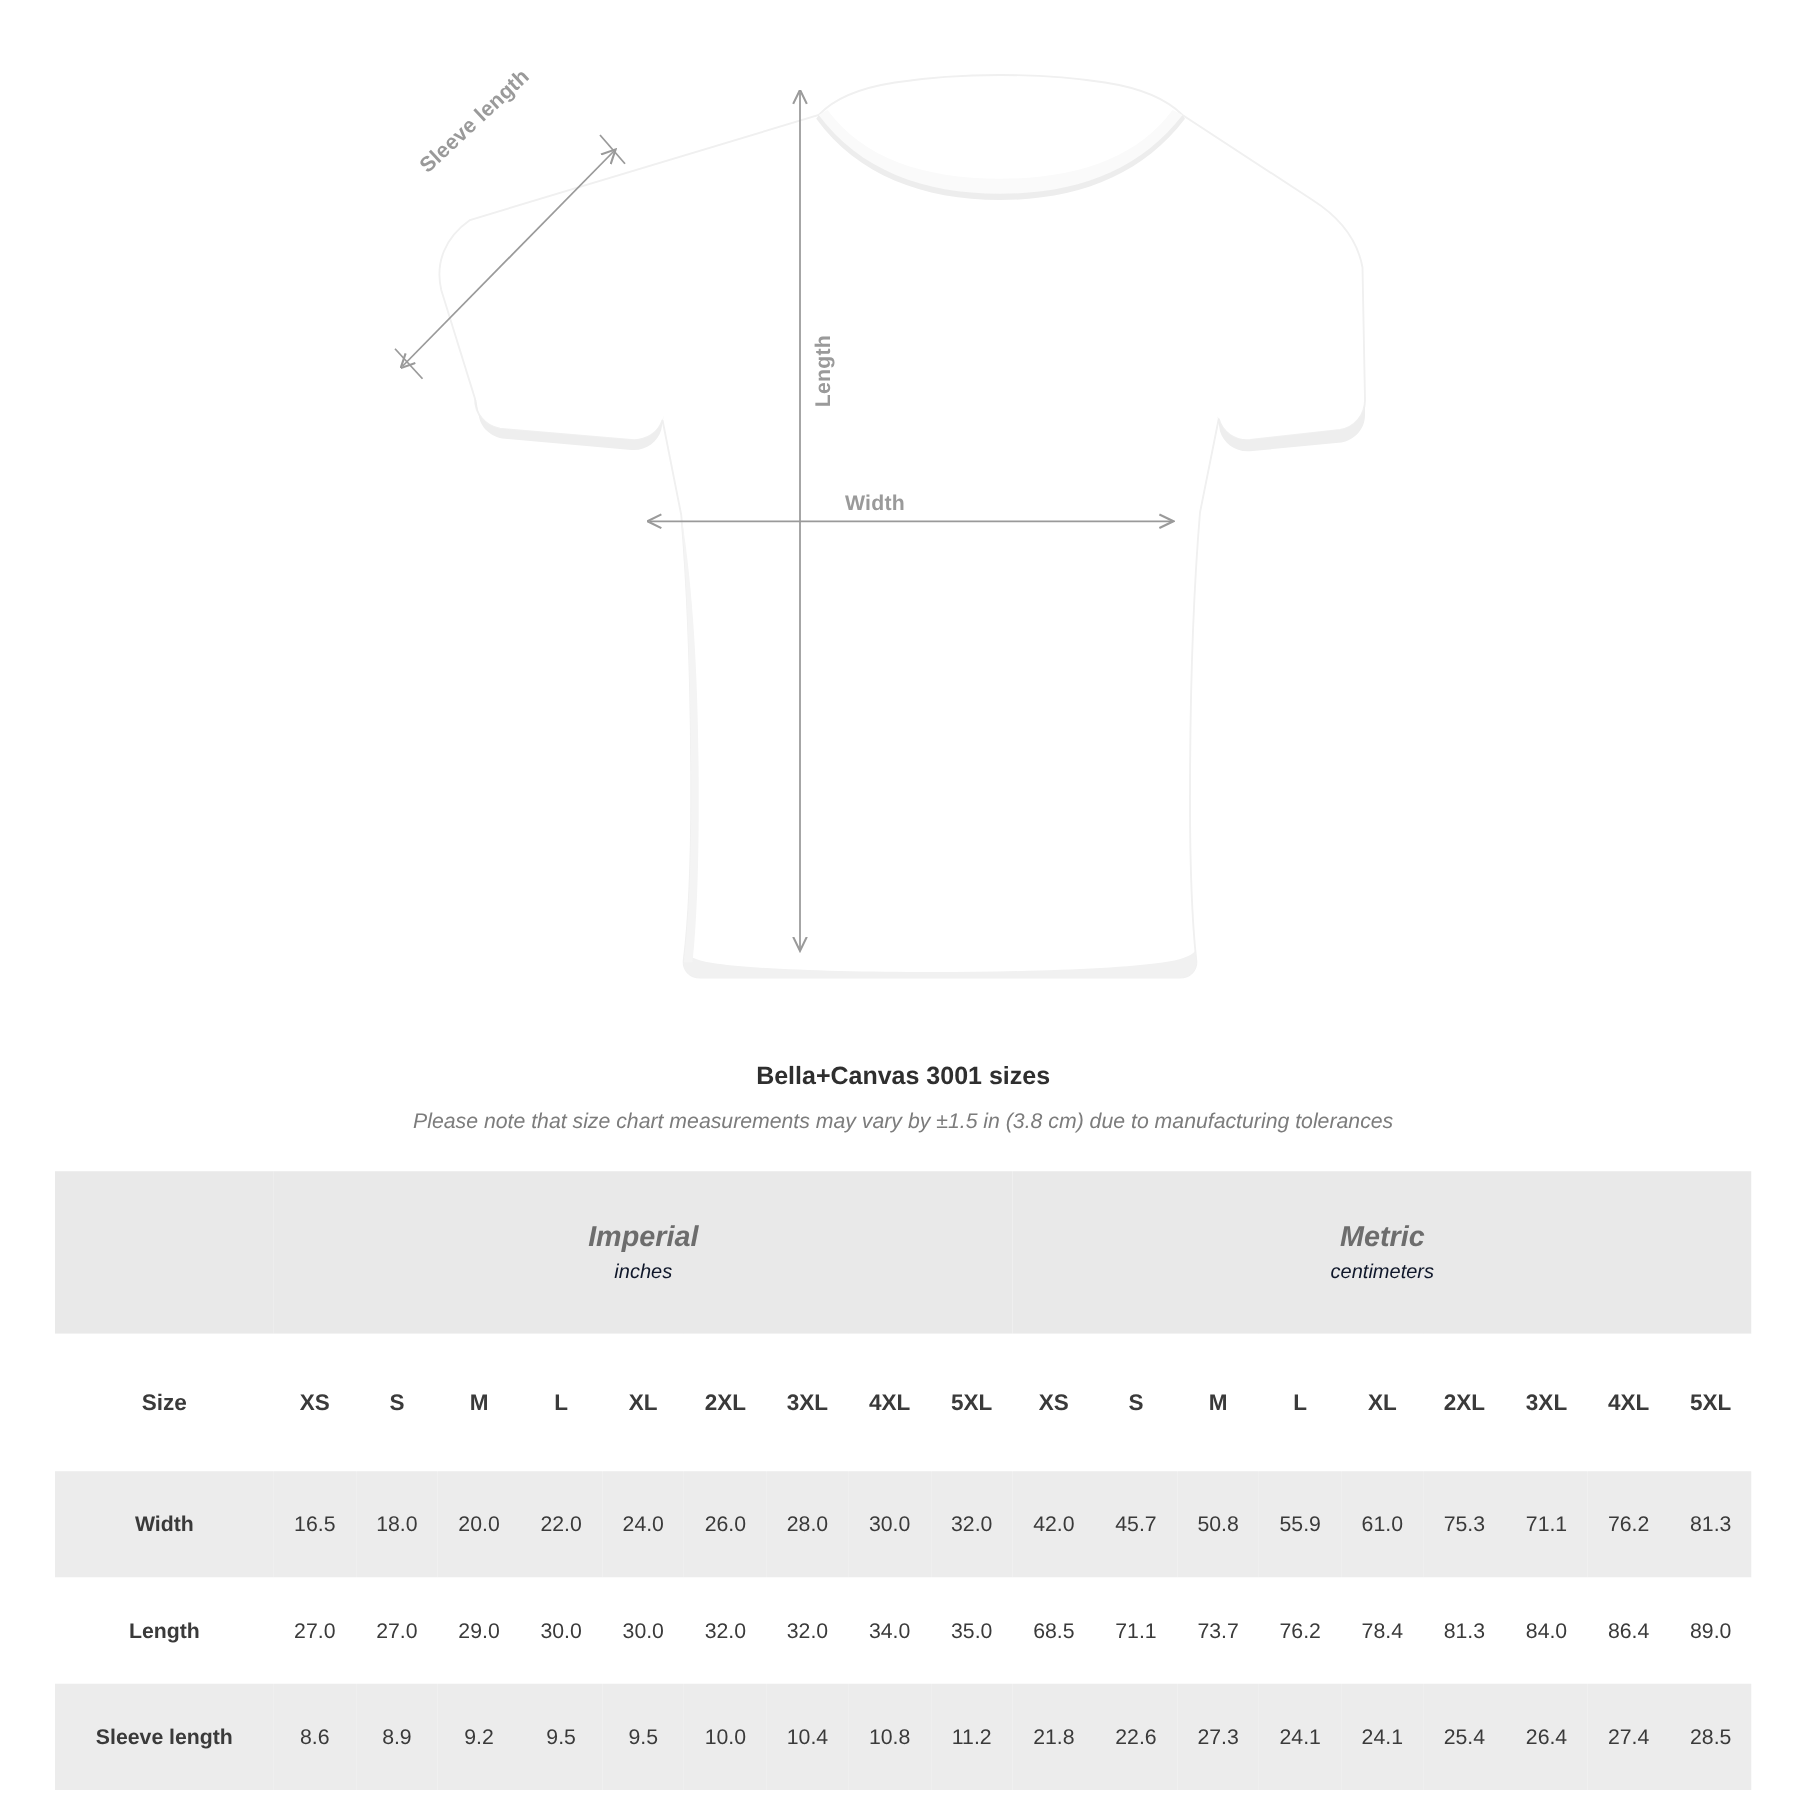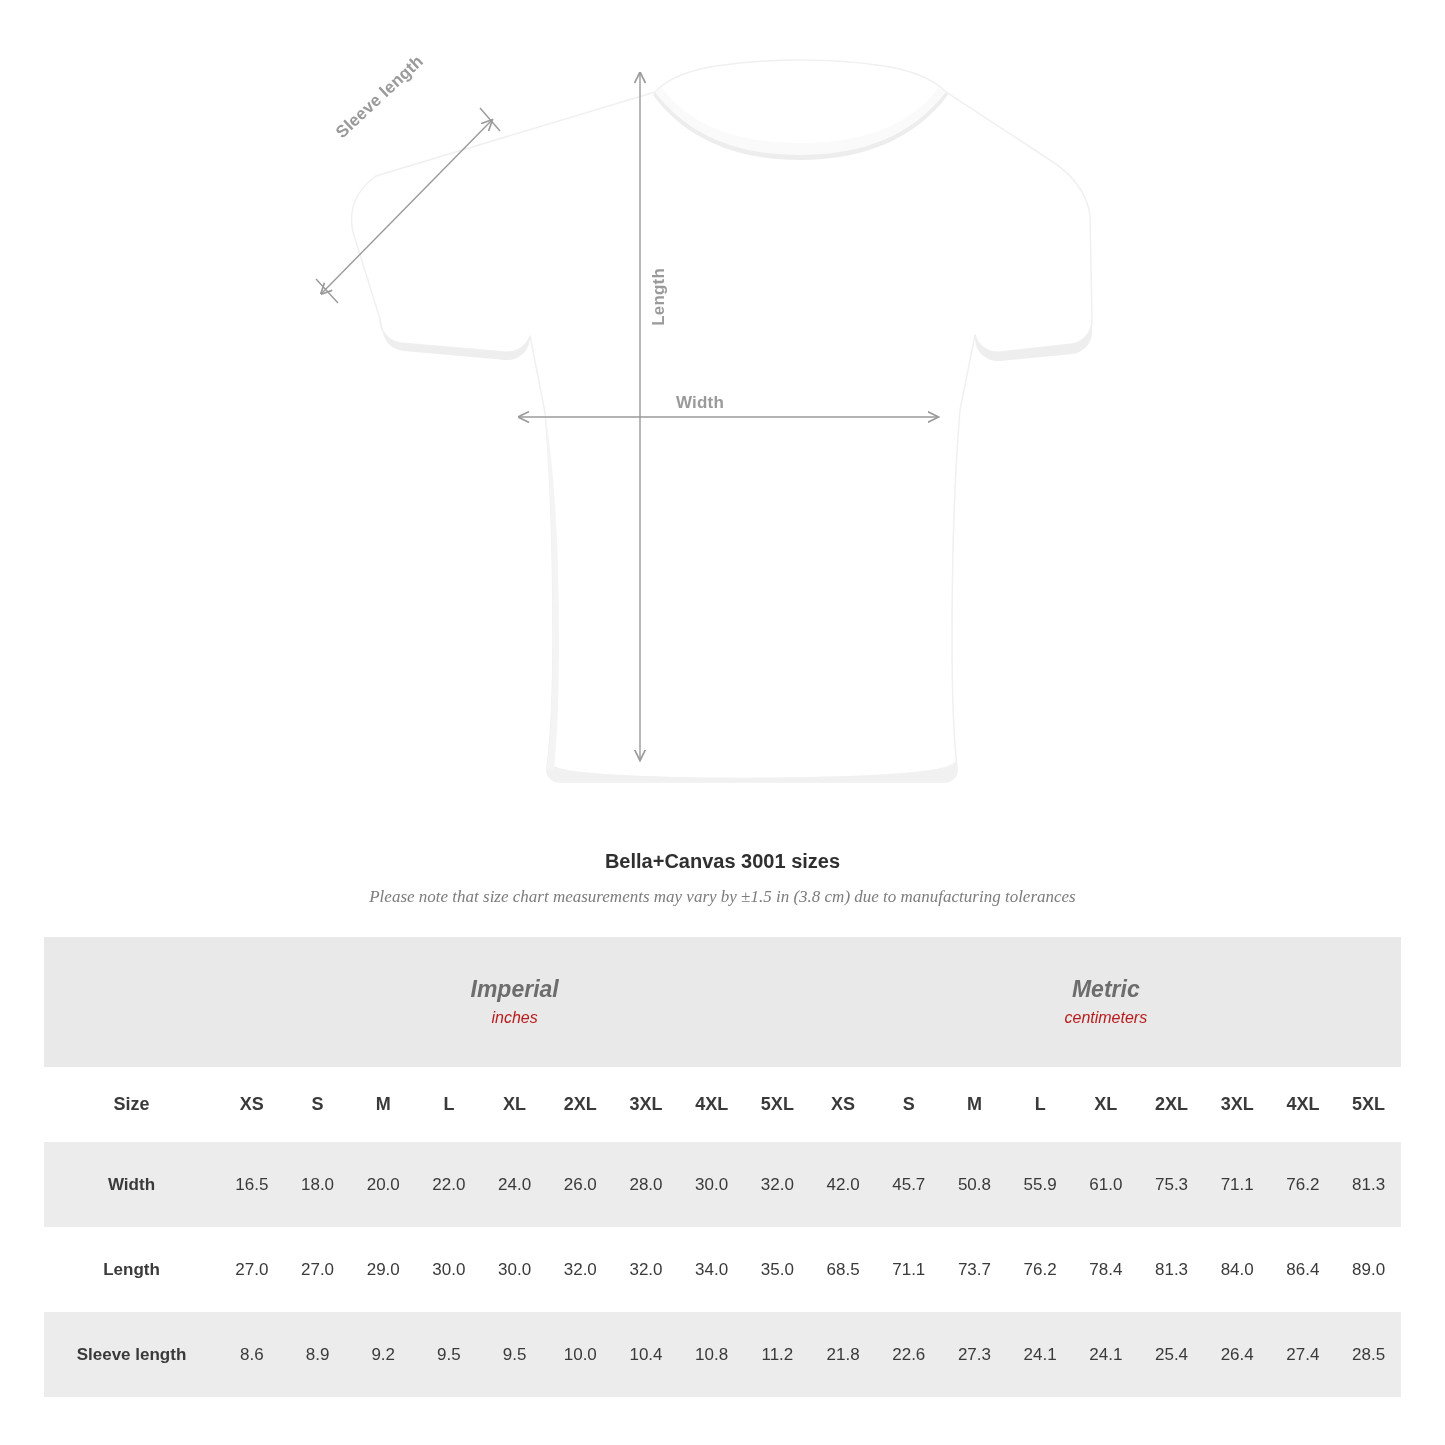--- a/index.html
+++ b/index.html
@@ -61,21 +61,20 @@
     font-size: 20px;
     font-weight: bold;
     color: #2f2f2f;
     margin: 0 0 14px 0;
   }
   .chart-note {
     font-size: 17px;
     font-style: italic;
     color: #7c7c7c;
     margin: 0;
-    font-family: Liberation Serif, serif;
   }
 
   
   .table-wrap {
     margin: 30px 44px 0 44px;
   }
   table.size-table {
     border-collapse: collapse;
     width: 1357px;
     table-layout: fixed;
@@ -95,29 +94,29 @@
   .unit-title {
     font-size: 23px;
     font-weight: bold;
     font-style: italic;
     color: #6d6d6d;
     line-height: 1.1;
   }
   .unit-sub {
     font-size: 16px;
     font-style: italic;
-    color: #b91c1c;
+    color: #0f172a;
     padding-top: 6px;
   }
   .row-head {
     font-weight: bold;
     color: #2f2f2f;
     font-size: 17px;
   }
-  tr.r-size td { height: 75px; background: #ffffff; }
+  tr.r-size td { height: 110px; background: #ffffff; }
   tr.r-width td { height: 85px; background: #ececec; }
   tr.r-length td { height: 85px; background: #ffffff; }
   tr.r-sleeve td { height: 85px; background: #ececec; }
   tr.r-size td { font-weight: bold; font-size: 18px; }
   .col-label { width: 175px; }
   .col-data { width: 65.7px; }
 </style>
 </head>
 <body>
 

